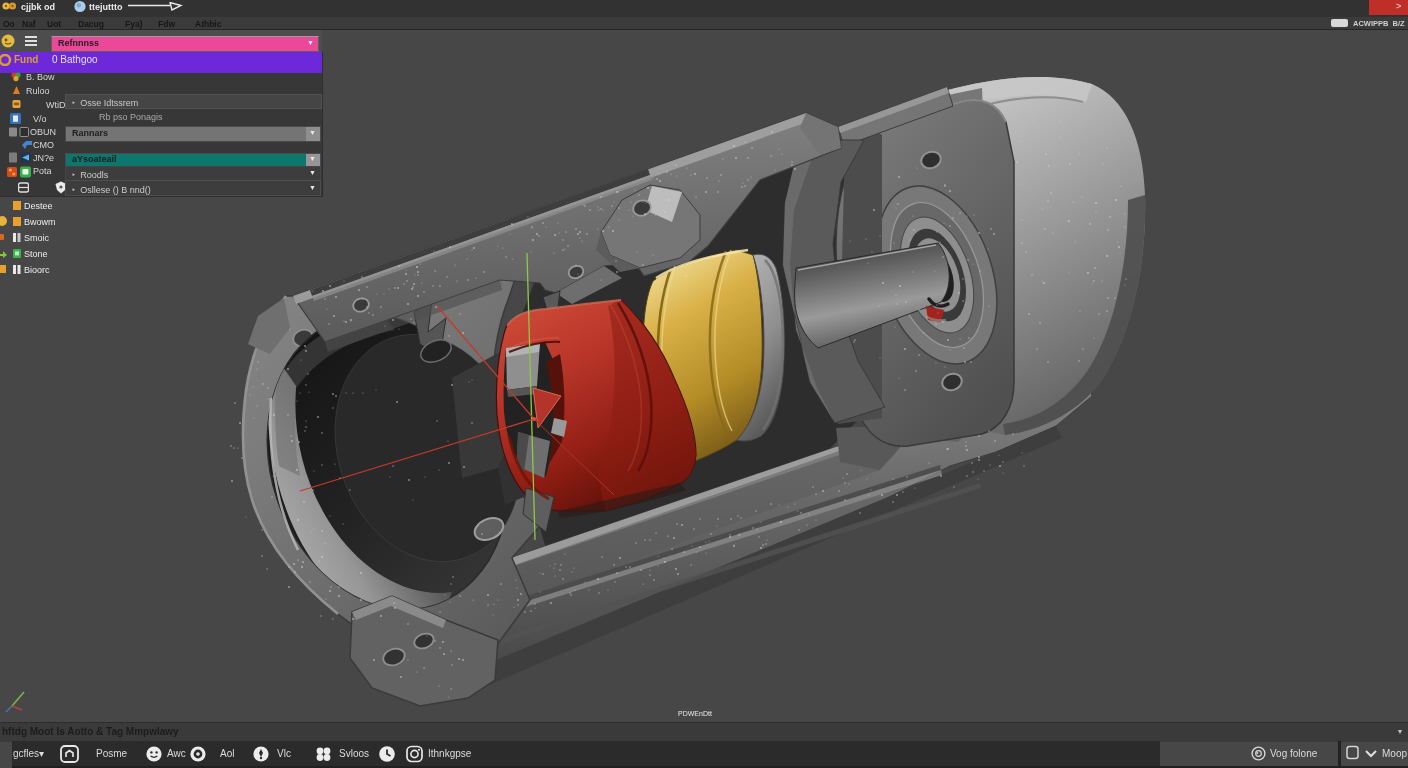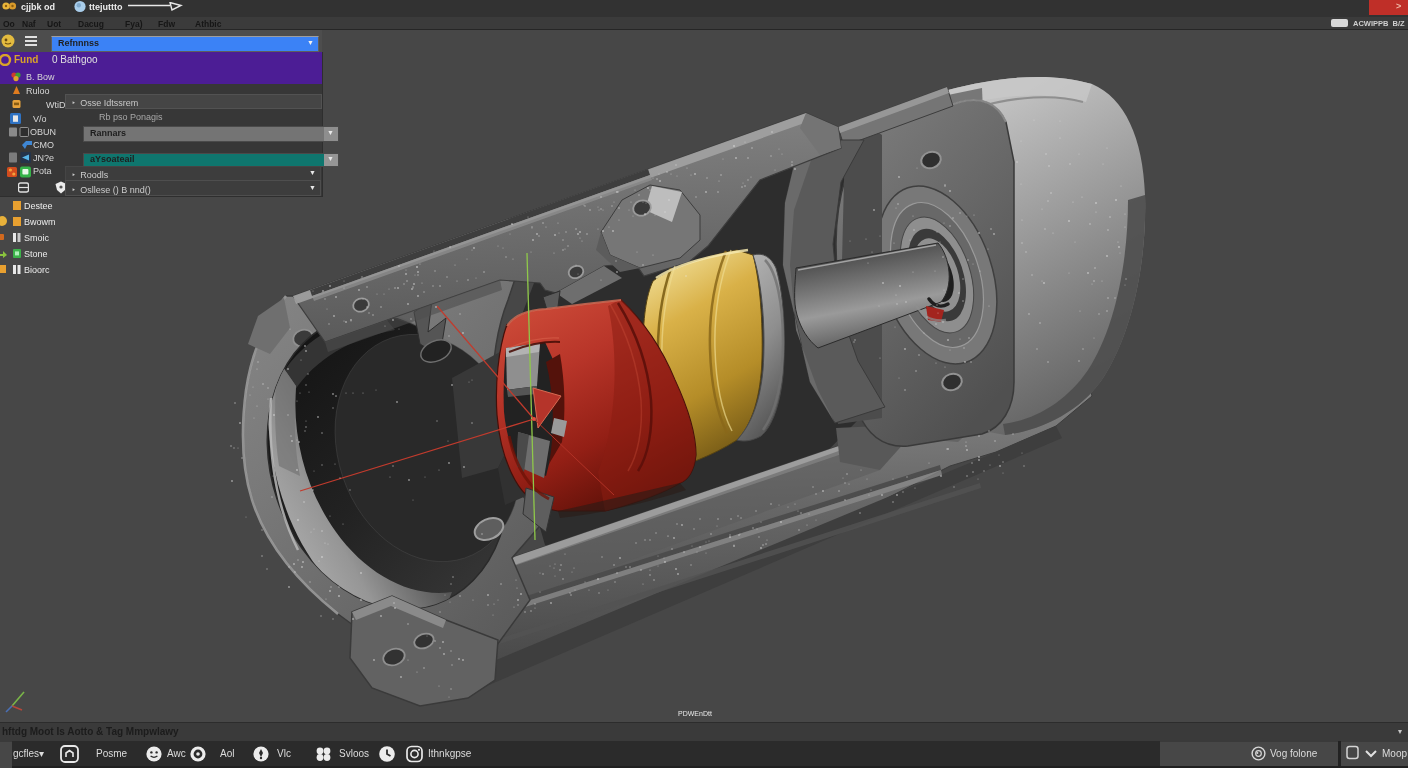--- a/index.html
+++ b/index.html
@@ -3,25 +3,25 @@
 <style>
   html,body{margin:0;padding:0;width:1408px;height:768px;overflow:hidden;background:#474747;
     font-family:"Liberation Sans",sans-serif;}
   .abs{position:absolute;}
   #titlebar{left:0;top:0;width:1408px;height:17px;background:#323232;z-index:30;}
   #menubar{left:0;top:17px;width:1408px;height:12px;background:#3b3b3b;border-bottom:1px solid #262626;z-index:30;}
   .mi{position:absolute;top:2px;font-size:8.5px;color:#161616;font-weight:bold;}
   #vp{left:0;top:0;width:1408px;height:768px;z-index:1;}
   #toolrow{left:0;top:30px;width:322px;height:22px;background:#4d4d4d;z-index:20;}
   #panel{left:0;top:52px;width:322px;height:144px;background:#373737;z-index:20;border-right:1px solid #2e2e2e;border-bottom:1px solid #2e2e2e;}
-  .combo{position:absolute;background:#3b82f6;border:1px solid #5e5e5e;border-top-color:#9e9e9e;}
+  .combo{position:absolute;background:#ec4899;border:1px solid #5e5e5e;border-top-color:#9e9e9e;}
   .tree{position:absolute;color:#d6d6d6;font-size:9px;z-index:21;}
   .lbl{position:absolute;font-size:9px;color:#cfcfcf;z-index:21;white-space:nowrap;}
   .ddark{position:absolute;left:65px;width:254px;background:#171717;border:1px solid #000;color:#dedede;font-size:9px;z-index:21;}
-  .dgray{position:absolute;left:83px;width:254px;background:#747474;border:1px solid #4a4a4a;color:#1e1e1e;font-size:9px;z-index:21;text-align:right;}
+  .dgray{position:absolute;left:65px;width:254px;background:#747474;border:1px solid #4a4a4a;color:#1e1e1e;font-size:9px;z-index:21;text-align:right;}
   .drow{position:absolute;left:65px;width:254px;background:#3d3d3d;border:1px solid #4e4e4e;color:#cccccc;font-size:9px;z-index:21;}
   .car{position:absolute;right:4px;color:#e8e8e8;font-size:7px;top:2px;}
   #statusbar{left:0;top:722px;width:1408px;height:19px;background:#3a3a3a;border-top:1px solid #2c2c2c;z-index:30;}
   #bottombar{left:0;top:741px;width:1148px;height:27px;background:#2b2b2b;z-index:30;margin-left:12px;}
   .bt{position:absolute;color:#dcdcdc;font-size:10px;top:7px;white-space:nowrap;}
   .icw{position:absolute;top:4px;}
 </style></head>
 <body>
 <svg id="vp" class="abs" width="1408" height="768" viewBox="0 0 1408 768">
 <defs>
@@ -925,21 +925,21 @@
       <rect x="0" y="5" width="12" height="2" fill="#e0e0e0"></rect>
       <rect x="0" y="9" width="12" height="2" fill="#e0e0e0"></rect>
   </svg>
   <div class="combo" style="left:51px;top:6px;width:266px;height:14px;">
     <span style="position:absolute;left:6px;top:1px;font-size:9px;color:#1f1f1f;font-weight:bold;">Refnnnss</span>
     <span style="position:absolute;right:4px;top:2px;font-size:7px;color:#f0f0f0;">▼</span>
   </div>
 </div>
 <div id="panel" class="abs">
 
-  <div class="abs" style="left:0;top:0;width:322px;height:32px;background:#4c1d95;z-index:21;">
+  <div class="abs" style="left:0;top:0;width:322px;height:21px;background:#6d28d9;z-index:21;">
     <svg class="abs" style="left:0px;top:2px" width="12" height="12" viewBox="0 0 12 12">
       <circle cx="5" cy="6" r="5" fill="none" stroke="#d8a22a" stroke-width="2.4"></circle>
     </svg>
     <span class="abs" style="left:14px;top:2px;font-size:10px;color:#d8a22a;font-weight:bold;">Fund</span>
     <span class="abs" style="left:52px;top:2px;font-size:10px;color:#e0e0e0;">0 Bathgoo</span>
   </div>
 
   <div class="tree" style="left:26px;top:20px;">B. Bow</div>
   <svg class="abs" style="left:11px;top:19px;z-index:21" width="10" height="11" viewBox="0 0 10 11">
     <circle cx="3" cy="4" r="2.6" fill="#cc3d2e"></circle>

